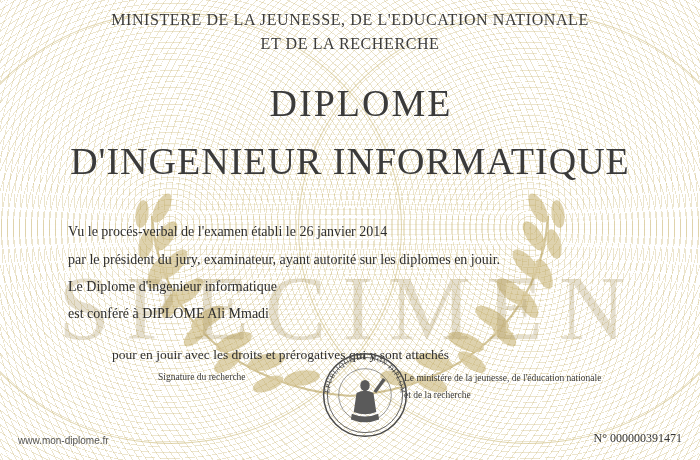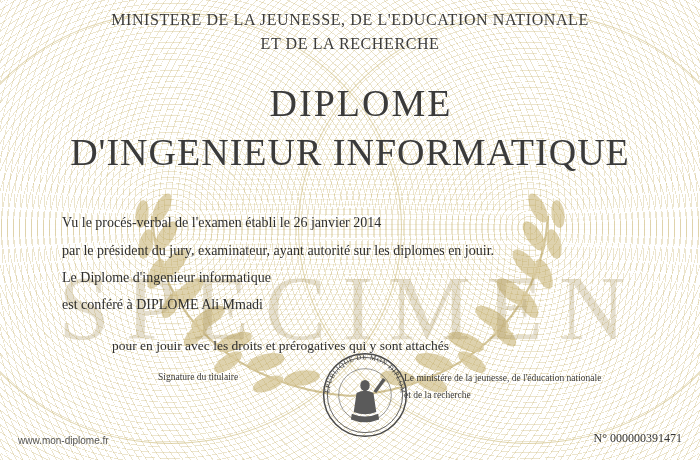--- a/index.html
+++ b/index.html
@@ -101,29 +101,30 @@
   .title-l1 {
     font-size: 38px;
     letter-spacing: 2px;
     line-height: 1.15;
     padding-left: 22px;
   }
   .title-l2 {
     font-size: 38px;
     letter-spacing: 1px;
     line-height: 1.2;
-    margin-top: 4px;
+    margin-top: 13px;
   }
 
   .body {
     margin-top: 34px;
     padding-left: 62px;
     font-size: 14px;
     line-height: 1.95;
     color: #2e2e2e;
+    margin-left: 6px;
   }
   .body div { white-space: nowrap; }
 
   .rights {
     margin-top: 20px;
     padding-left: 112px;
     font-size: 13.5px;
     color: #2e2e2e;
   }
 
@@ -249,21 +250,21 @@
       <div>Vu le procés-verbal de l'examen établi le 26 janvier 2014</div>
       <div>par le président du jury, examinateur, ayant autorité sur les diplomes en jouir.</div>
       <div>Le Diplome d'ingenieur informatique</div>
       <div>est conféré à DIPLOME Ali Mmadi</div>
     </div>
 
     <div class="rights">pour en jouir avec les droits et prérogatives qui y sont attachés</div>
   </div>
 
   <div class="sig-row">
-    <div class="sig-left">Signature du titulaire</div>
+    <div class="sig-left">Signature du recherche</div>
     <div class="sig-right">
       <div>Le ministére de la jeunesse, de l'éducation nationale</div>
       <div>et de la recherche</div>
     </div>
   </div>
 
   <svg class="stamp" viewBox="0 0 100 100">
     <defs>
       <path id="stamp-arc" d="M 12,50 A 38,38 0 1 1 88,50"></path>
       <path id="stamp-arc-bottom" d="M 16,50 A 34,34 0 1 0 84,50"></path>

